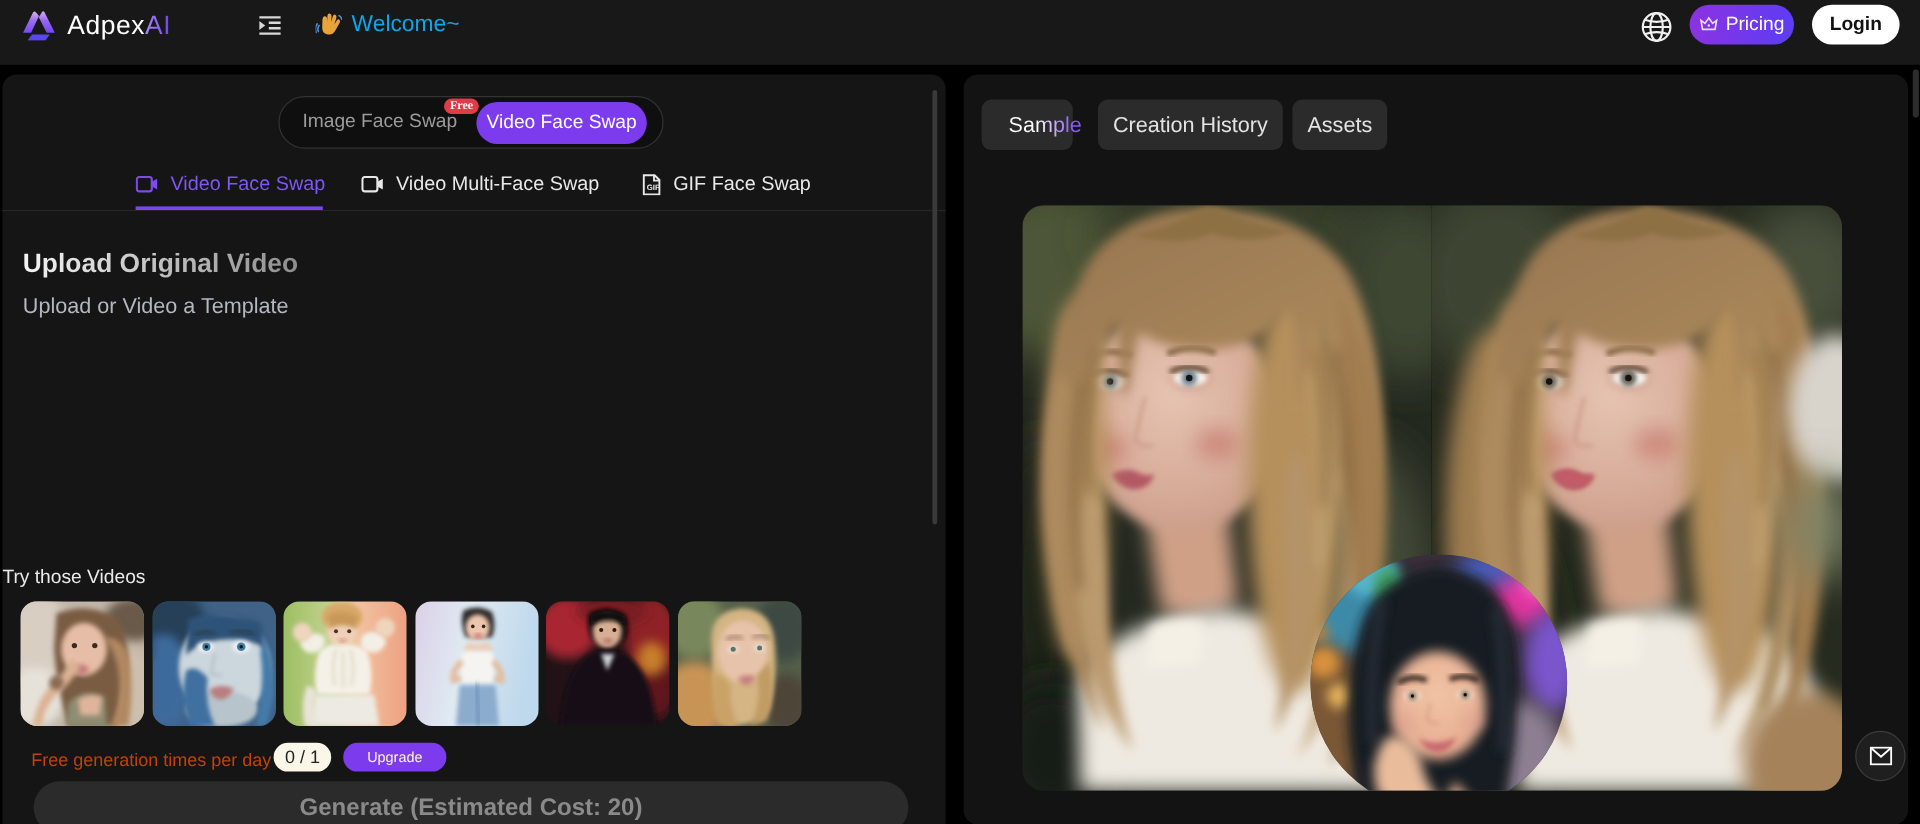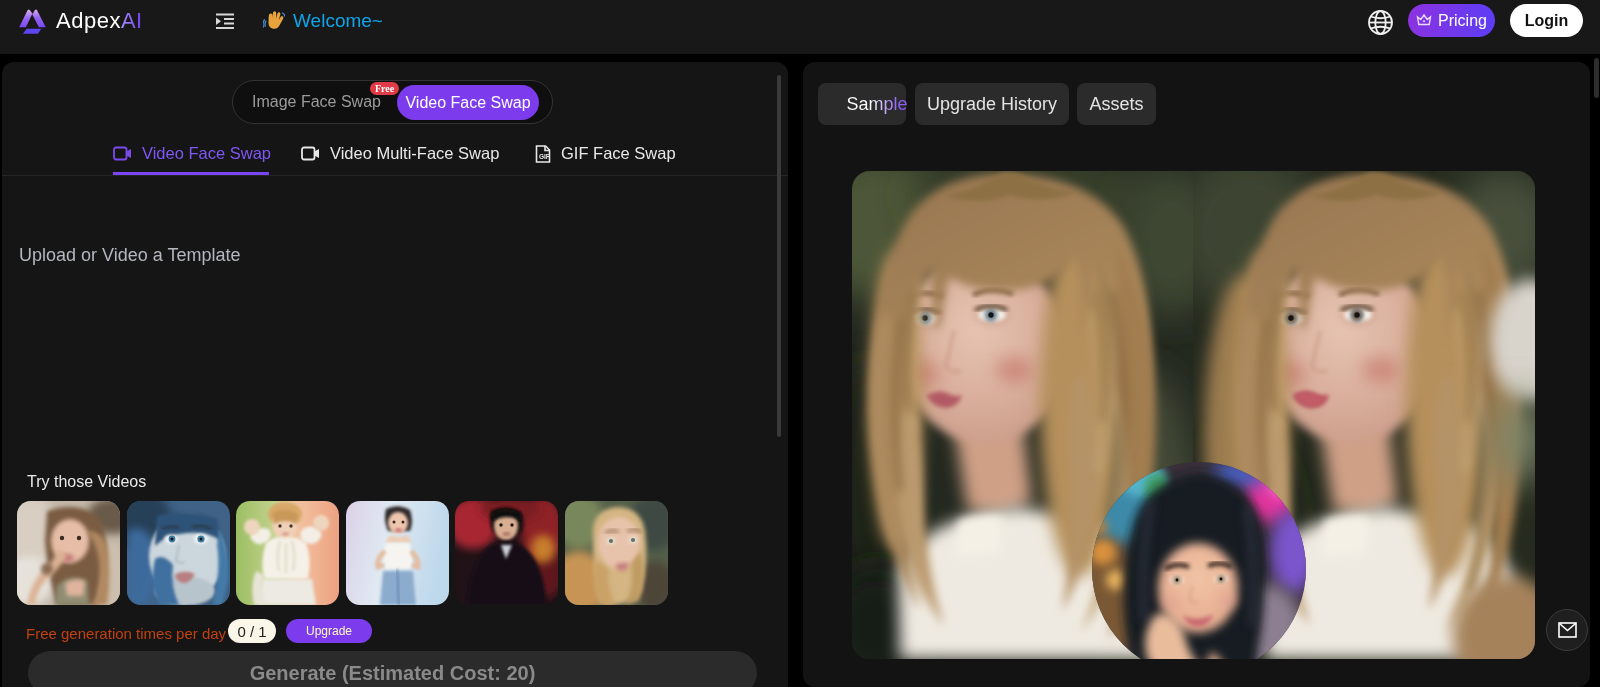--- a/index.html
+++ b/index.html
@@ -41,52 +41,52 @@
   .h1 { position:absolute; left:17px; top:145px; font-size:22px; font-weight:bold;
      background:linear-gradient(90deg,#f5f5f5,#8d8d8d); -webkit-background-clip:text; background-clip:text; color:transparent; }
   .h2 { position:absolute; left:17px; top:183px; font-size:18px; color:#b4b7bf; }
   
   .upbox { position:absolute; left:14px; top:221px; width:749px; height:167px; background:#1d1d1d;
      border:1px dashed #3f3f3f; border-radius:12px; }
   .upclick { position:absolute; left:0; top:45px; width:749px; display:flex; align-items:center; justify-content:center; gap:9px; font-size:21px; color:#6d3df0; }
   .upsup  { position:absolute; left:0; top:98px; width:749px; text-align:center; font-size:18.5px; color:#8e8e8e; }
   
   
-  .tryv { position:absolute; left:25px; top:411px; font-size:16px; color:#eaeaea; }
+  .tryv { position:absolute; left:0; top:411px; font-size:16px; color:#eaeaea; }
   .thumb { position:absolute; top:439px; width:103px; height:104px; border-radius:14px; overflow:hidden; }
   
   .freerow { position:absolute; left:24px; top:563px; font-size:15px; color:#c2410c; }
   .cnt { position:absolute; left:226px; top:557px; width:48px; height:24px; background:#faf6e8; border-radius:12px;
      color:#222; font-size:15px; display:flex; align-items:center; justify-content:center; }
   .upgrade { position:absolute; left:284px; top:557px; width:86px; height:24px; background:#7c3bed; border-radius:12px;
      color:#fef9c3; font-size:12px; display:flex; align-items:center; justify-content:center; }
   .genbtn { position:absolute; left:26px; top:589px; width:729px; height:44px; background:#2b2b2b; border-radius:22px;
      color:#8a8a8a; font-size:20px; font-weight:bold; text-align:center; padding-top:11px; }
   
   .sbar { position:absolute; left:775px; top:13px; width:4px; height:362px; background:#3a3a3a; border-radius:2px; }
   
   .rtab { position:absolute; top:21px; height:42px; background:#2b2b2b; border-radius:8px;
      color:#e3e3e3; font-size:18px; display:flex; align-items:center; justify-content:center; }
-  .rt1 { left:15px; width:88px;padding-left:30px; }
+  .rt1 { left:15px; width:76px;padding-left:30px; }
   .rt1 span { background:linear-gradient(90deg,#fff 40%,#8b5cf6 85%); -webkit-background-clip:text; background-clip:text; color:transparent; }
   .rt2 { left:112px; width:154px; }
   .rt3 { left:274px; width:79px; }
   .photo { position:absolute; left:49px; top:109px; width:683px; height:488px; border-radius:18px; overflow:hidden; }
   .chat { position:absolute; left:1546px; top:609px; width:42px; height:42px; border-radius:50%;
      background:#1f1f1f; border:1px solid #3c3c3c; display:flex; align-items:center; justify-content:center; }
   .pagescroll { position:absolute; left:1594px; top:58px; width:5px; height:40px; background:#2d2d2d; border-radius:3px; }
 </style>
 </head>
 <body>
 <div class="lpanel"></div>
 <div class="rpanel">
   <div class="rtab rt1">
       <span>Sample</span>
     </div>
-  <div class="rtab rt2">Upgrade History</div>
+  <div class="rtab rt2">Creation History</div>
   <div class="rtab rt3">Assets</div>
   <div class="photo" id="photoholder">
   <svg width="683" height="488" viewBox="0 0 683 488">
     <defs>
       <filter id="b18" x="-40%" y="-40%" width="180%" height="180%">
             <feGaussianBlur stdDeviation="18"></feGaussianBlur>
           </filter>
       <filter id="b8" x="-40%" y="-40%" width="180%" height="180%">
             <feGaussianBlur stdDeviation="8"></feGaussianBlur>
           </filter>
@@ -315,20 +315,21 @@
   <div class="tab tab3">
     <svg width="16" height="18" viewBox="0 0 16 18">
         <g stroke="#e8e8e8" stroke-width="1.6" fill="none">
           <path d="M1.5 1 L10.5 1 L14.5 5 L14.5 17 L1.5 17 Z"></path>
           <path d="M10 1 L10 5.5 L14.5 5.5"></path>
         </g>
         <text x="4" y="13.5" font-size="6.5" fill="#e8e8e8" font-weight="bold">GIF</text>
       </svg>
     GIF Face Swap</div>
   <div class="tab-under"></div>
+  <div class="h1">Upload Original Video</div>
   <div class="h2">Upload or Video a Template</div>
   <div class="tryv">Try those Videos</div>
   <div class="thumb" style="left:15px" id="th1"><svg width="103" height="104" viewBox="0 0 103 104">
 <defs>
           <filter id="t1b" x="-30%" y="-30%" width="160%" height="160%">
             <feGaussianBlur stdDeviation="4"></feGaussianBlur>
           </filter>
 <filter id="t1c" x="-30%" y="-30%" width="160%" height="160%">
             <feGaussianBlur stdDeviation="2"></feGaussianBlur>
           </filter>

